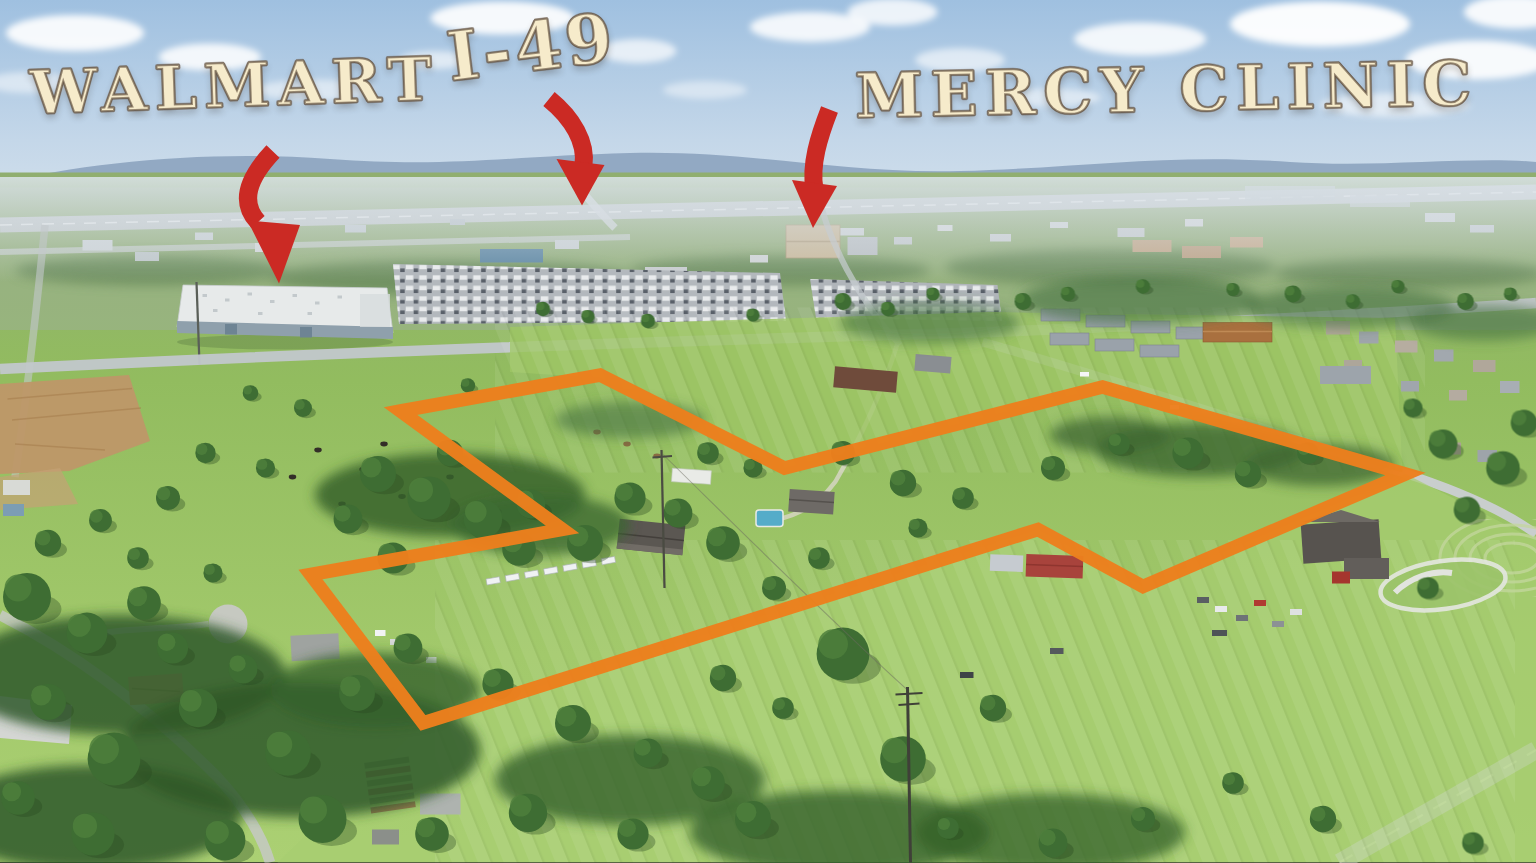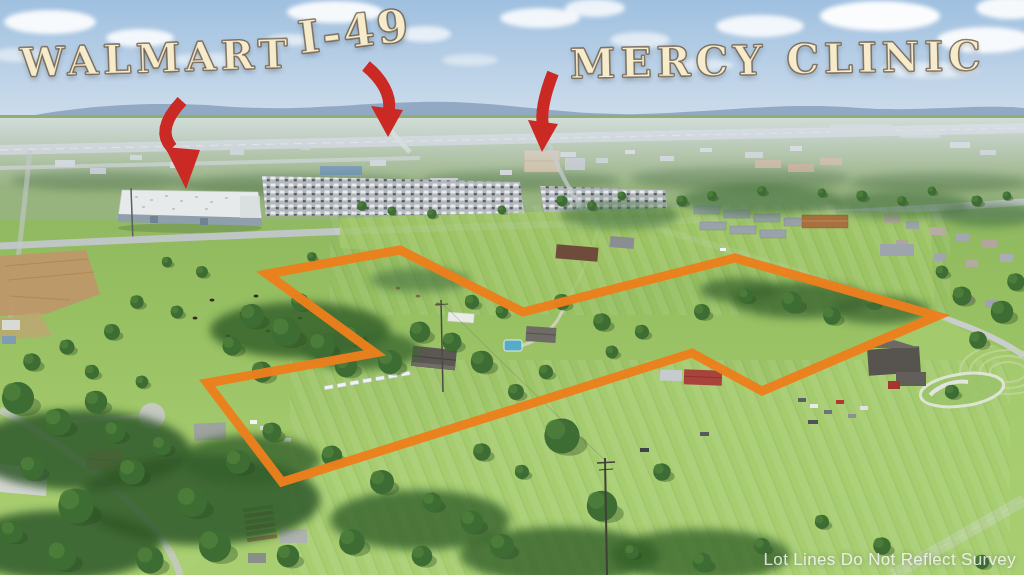--- a/index.html
+++ b/index.html
@@ -458,14 +458,13 @@
     <path d="M165,147 L200,150 L186,189 Z" fill="#CB2A24"></path>
     <path class="arrow-shaft" d="M366,66 C382,79 391,95 389,110" stroke="#CB2A24"></path>
     <path d="M371,106 L403,110 L388,137 Z" fill="#CB2A24"></path>
     <path class="arrow-shaft" d="M553,73 C546,91 540,110 543,126" stroke="#CB2A24"></path>
     <path d="M528,120 L558,124 L542,152 Z" fill="#CB2A24"></path>
   </svg>
 
   <div class="label label-walmart">WALMART</div>
   <div class="label label-i49">I-49</div>
   <div class="label label-mercy">MERCY CLINIC</div>
-  <div class="watermark">Lot Lines Do Not Reflect Survey</div>
 </div>
 
 </body></html>

